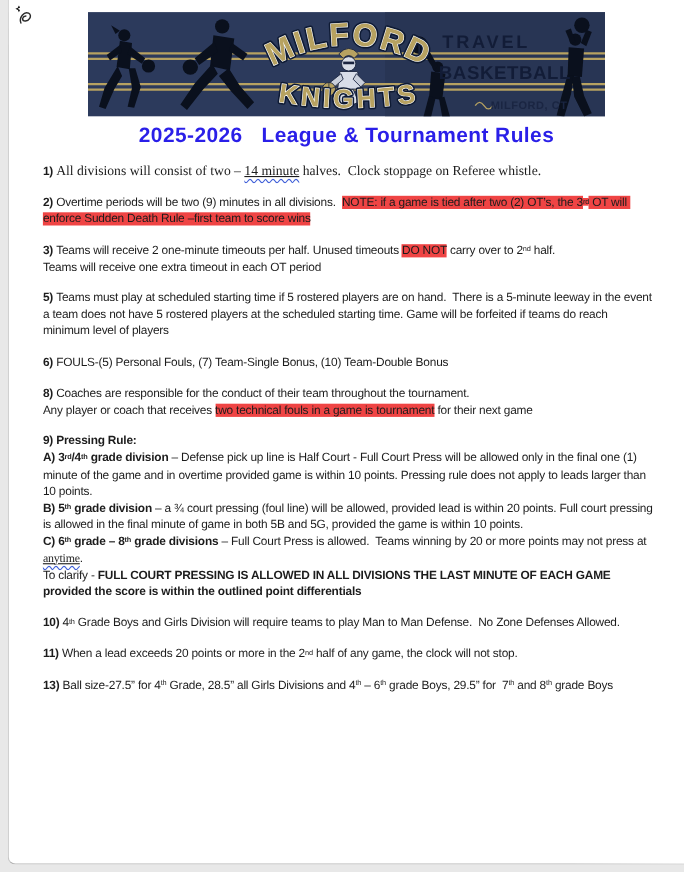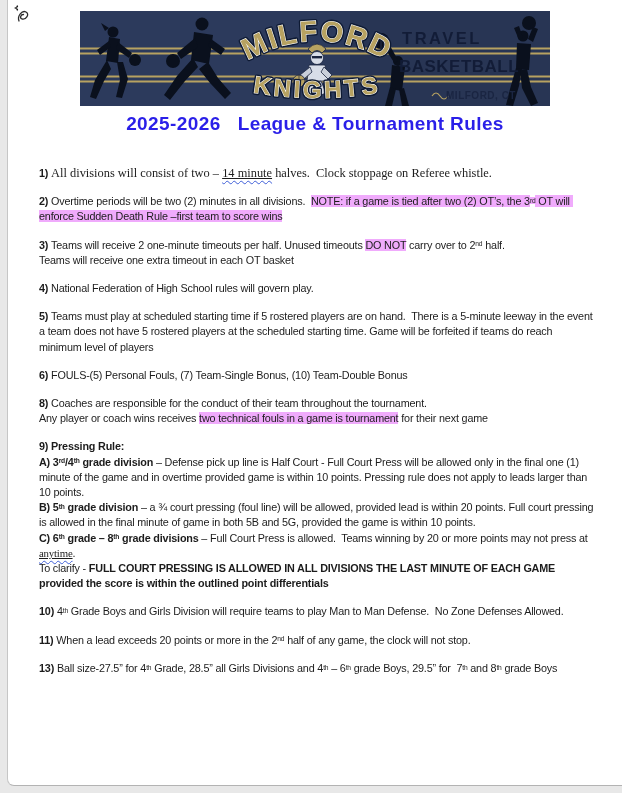--- a/index.html
+++ b/index.html
@@ -18,34 +18,34 @@
     box-sizing:border-box;
     overflow:hidden;
   }
   .cursor{position:absolute;left:13px;top:5px;z-index:20;}
   .banner{display:block;width:470px;height:95px;margin:11px auto 0 auto;}
   .logo-stroke{font-family:"Liberation Sans",sans-serif;font-weight:700;fill:none;stroke:#0e1a33;stroke-width:4;stroke-linejoin:round;text-anchor:middle;}
   .logo-fill{font-family:"Liberation Sans",sans-serif;font-weight:700;fill:#b7a261;stroke:#ffffff;stroke-width:1.1;paint-order:stroke;text-anchor:middle;}
   .stencil{font-family:"Liberation Sans",sans-serif;font-weight:700;fill:#121c36;text-anchor:middle;opacity:.96;}
   .stencil-small{font-family:"Liberation Sans",sans-serif;font-weight:700;fill:#1a2542;text-anchor:middle;}
   .doc-title{
-    margin:7px 0 31px 0;
+    margin:7px 0 13px 0;
     text-align:center;
     font-size:19px;font-weight:700;letter-spacing:.4px;
     color:#2a1fe8;
     white-space:pre;
   }
   .rules{
     margin:0 25px 0 31px;
     font-size:10.8px;line-height:15.2px;letter-spacing:-0.18px;
     color:#1c1c1c;
   }
   .rule{margin:2px 0 13px 0;white-space:pre-wrap;}
   .rule .b{font-weight:700;}
-  .rule .hl{background:#f0abfc;text-align:right;}
+  .rule .hl{background:#ef4444;text-align:right;}
   .rule .u{text-decoration:underline;text-decoration-thickness:1px;font-family:Liberation Serif, serif;}
   .rule .sq{text-decoration:underline wavy #3f5fd8;text-decoration-thickness:1px;text-underline-offset:2.5px;}
   .rule sup{font-size:62%;line-height:0;position:relative;top:-0.35em;vertical-align:baseline;}
   .rule .serif{font-family:"Liberation Serif",serif;font-size:12.4px;letter-spacing:0;}
 </style>
 </head>
 <body>
 
 <div class="page">
 
@@ -138,26 +138,25 @@
     <text x="362" y="33" class="stencil" font-size="16.5" letter-spacing="2.5">TRAVEL</text>
     <text x="379" y="61" class="stencil" font-size="17" letter-spacing="0.5">BASKETBALL</text>
     <path d="M352 85 q4 -6 8 0 t 8 0" stroke="#b7a261" fill="none" stroke-width="1.2"></path>
     <text x="401" y="88" class="stencil-small" font-size="10" letter-spacing="0.5">MILFORD, CT</text>
   </svg>
 
   <div class="doc-title">2025-2026   League &amp; Tournament Rules</div>
 
   <div class="rules">
       <p class="rule"><span class="b">1) </span><span class="serif">All divisions will consist of two – </span><span class="serif u"><span class="sq">14 minute</span></span><span class="serif"> halves.  Clock stoppage on Referee whistle.</span></p>
-      <p class="rule"><span class="b">2) </span><span>Overtime periods will be two (2) minutes in all divisions.  </span><span class="hl">NOTE: if a game is tied after two (2) OT’s, the 3</span><sup class="hl">rd</sup><span class="hl"> OT will enforce Sudden Death Rule –first team to score wins</span></p>
-      <p class="rule"><span class="b">3) </span><span>Teams will receive 2 one-minute timeouts per half. Unused timeouts </span><span class="hl">DO NOT</span><span> carry over to 2</span><sup>nd</sup><span> half.</span><br><span>Teams will receive one extra timeout in each OT basket</span></p>
-      <p class="rule"><span class="b">4) </span><span>National Federation of High School rules will govern play.</span></p>
+      <p class="rule"><span class="b">2) </span><span>Overtime periods will be two (9) minutes in all divisions.  </span><span class="hl">NOTE: if a game is tied after two (2) OT’s, the 3</span><sup class="hl">rd</sup><span class="hl"> OT will enforce Sudden Death Rule –first team to score wins</span></p>
+      <p class="rule"><span class="b">3) </span><span>Teams will receive 2 one-minute timeouts per half. Unused timeouts </span><span class="hl">DO NOT</span><span> carry over to 2</span><sup>nd</sup><span> half.</span><br><span>Teams will receive one extra timeout in each OT period</span></p>
       <p class="rule"><span class="b">5) </span><span>Teams must play at scheduled starting time if 5 rostered players are on hand.  There is a 5-minute leeway in the event a team does not have 5 rostered players at the scheduled starting time. Game will be forfeited if teams do reach minimum level of players</span></p>
       <p class="rule"><span class="b">6) </span><span>FOULS-(5) Personal Fouls, (7) Team-Single Bonus, (10) Team-Double Bonus</span></p>
-      <p class="rule"><span class="b">8) </span><span>Coaches are responsible for the conduct of their team throughout the tournament.</span><br><span>Any player or coach wins receives </span><span class="hl">two technical fouls in a game is tournament</span><span> for their next game</span></p>
+      <p class="rule"><span class="b">8) </span><span>Coaches are responsible for the conduct of their team throughout the tournament.</span><br><span>Any player or coach that receives </span><span class="hl">two technical fouls in a game is tournament</span><span> for their next game</span></p>
       <p class="rule"><span class="b">9) Pressing Rule:</span><br><span class="b">A) 3</span><sup class="b">rd</sup><span class="b">/4</span><sup class="b">th</sup><span class="b"> grade division </span><span>– Defense pick up line is Half Court - Full Court Press will be allowed only in the final one (1) minute of the game and in overtime provided game is within 10 points. Pressing rule does not apply to leads larger than 10 points.</span><br><span class="b">B) 5</span><sup class="b">th</sup><span class="b"> grade division </span><span>– a ¾ court pressing (foul line) will be allowed, provided lead is within 20 points. Full court pressing is allowed in the final minute of game in both 5B and 5G, provided the game is within 10 points.</span><br><span class="b">C) 6</span><sup class="b">th</sup><span class="b"> grade – 8</span><sup class="b">th</sup><span class="b"> grade divisions </span><span>– Full Court Press is allowed.  Teams winning by 20 or more points may not press at </span><span class="u"><span class="sq">anytime</span></span><span>.</span><br><span>To clarify - </span><span class="b">FULL COURT PRESSING IS ALLOWED IN ALL DIVISIONS THE LAST MINUTE OF EACH GAME provided the score is within the outlined point differentials</span></p>
       <p class="rule"><span class="b">10) </span><span>4</span><sup>th</sup><span> Grade Boys and Girls Division will require teams to play Man to Man Defense.  No Zone Defenses Allowed.</span></p>
       <p class="rule"><span class="b">11) </span><span>When a lead exceeds 20 points or more in the 2</span><sup>nd</sup><span> half of any game, the clock will not stop.</span></p>
       <p class="rule"><span class="b">13) </span><span>Ball size-27.5” for 4</span><sup>th</sup><span> Grade, 28.5” all Girls Divisions and 4</span><sup>th</sup><span> – 6</span><sup>th</sup><span> grade Boys, 29.5” for  7</span><sup>th</sup><span> and 8</span><sup>th</sup><span> grade Boys</span></p>
     </div>
 </div>
 
 <svg class="cursor" width="20" height="20" viewBox="0 0 20 20">
   <path d="M3 3 l2.2 1 -1 2.2 -1-2.2 -2.2-1 2.2-1 1-2.2 1 2.2 z" fill="#111"></path>
   <path d="M6 16 C4 11 9 5 13 7 C17 9 13 15 9 14 C6.5 13.2 7.5 9.5 10.5 9.5" stroke="#2b2b2b" fill="none" stroke-width="1.3" stroke-linecap="round"></path>

